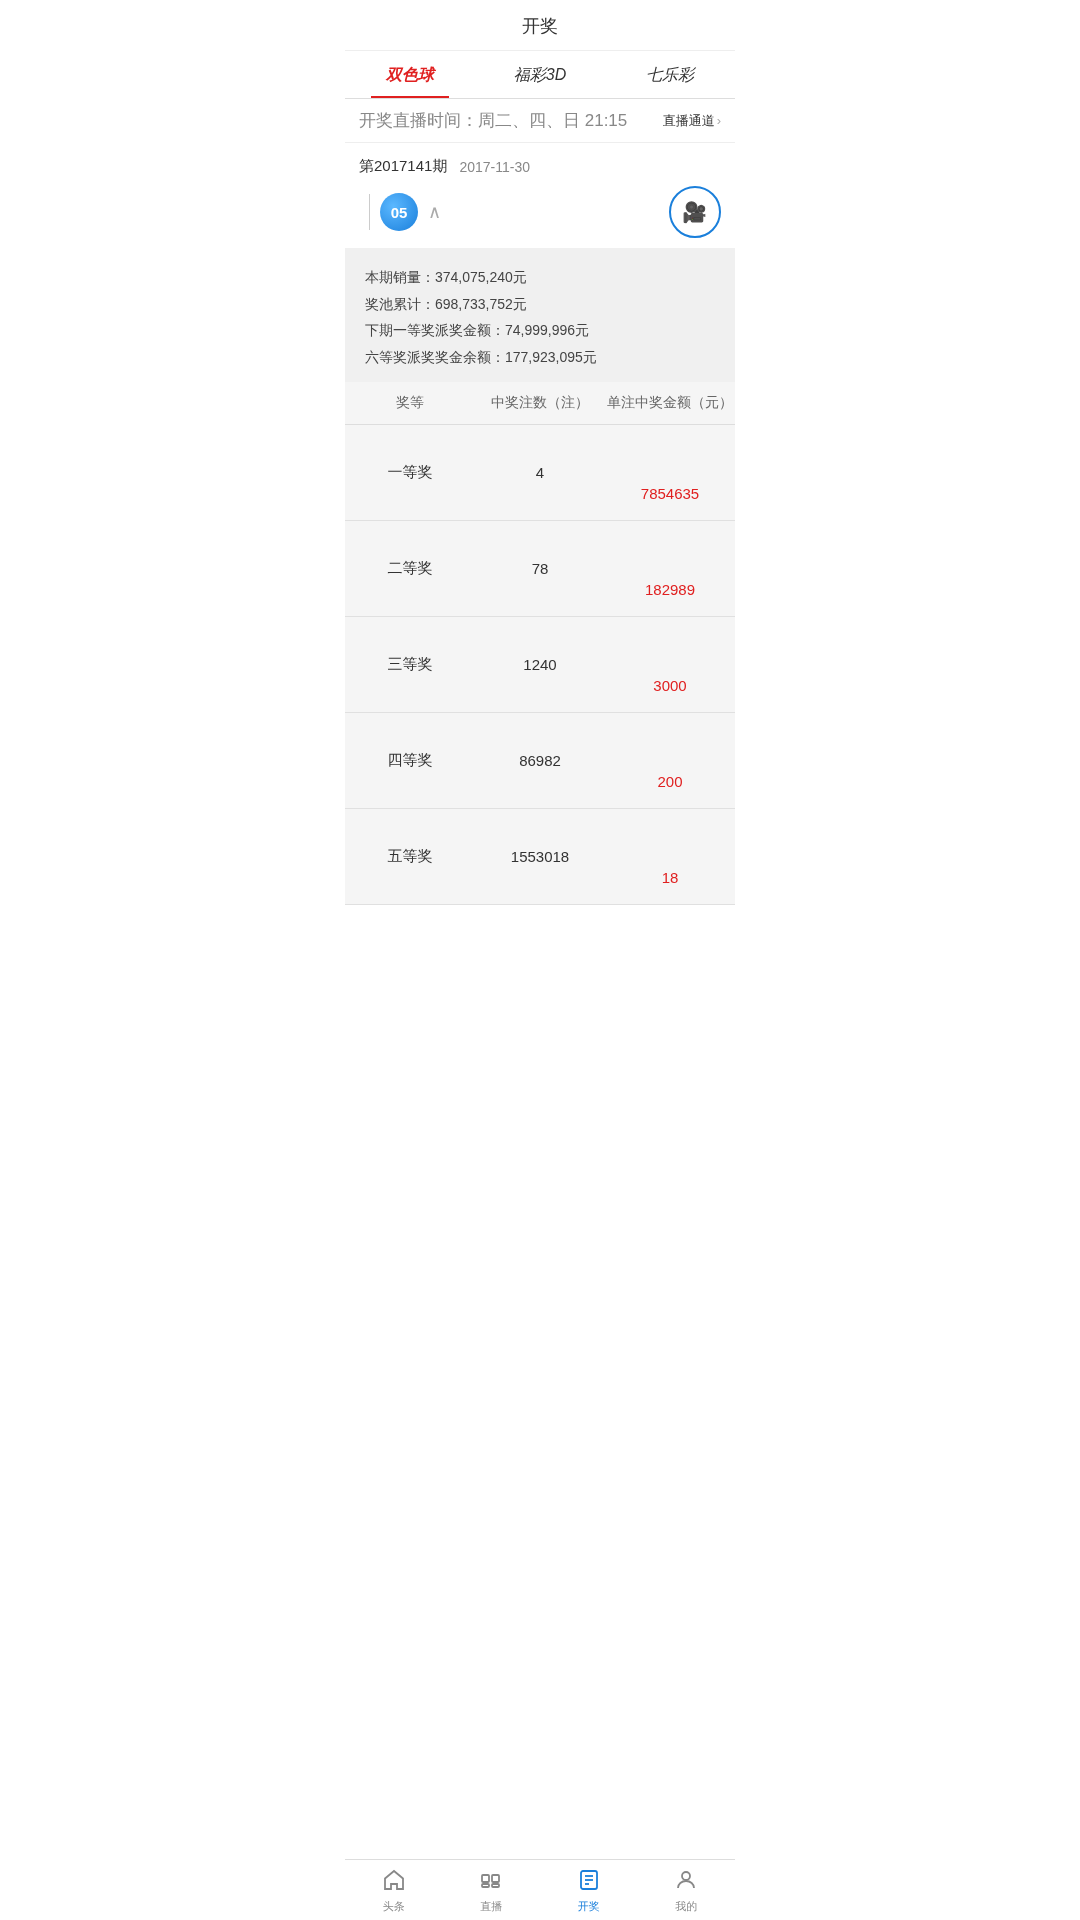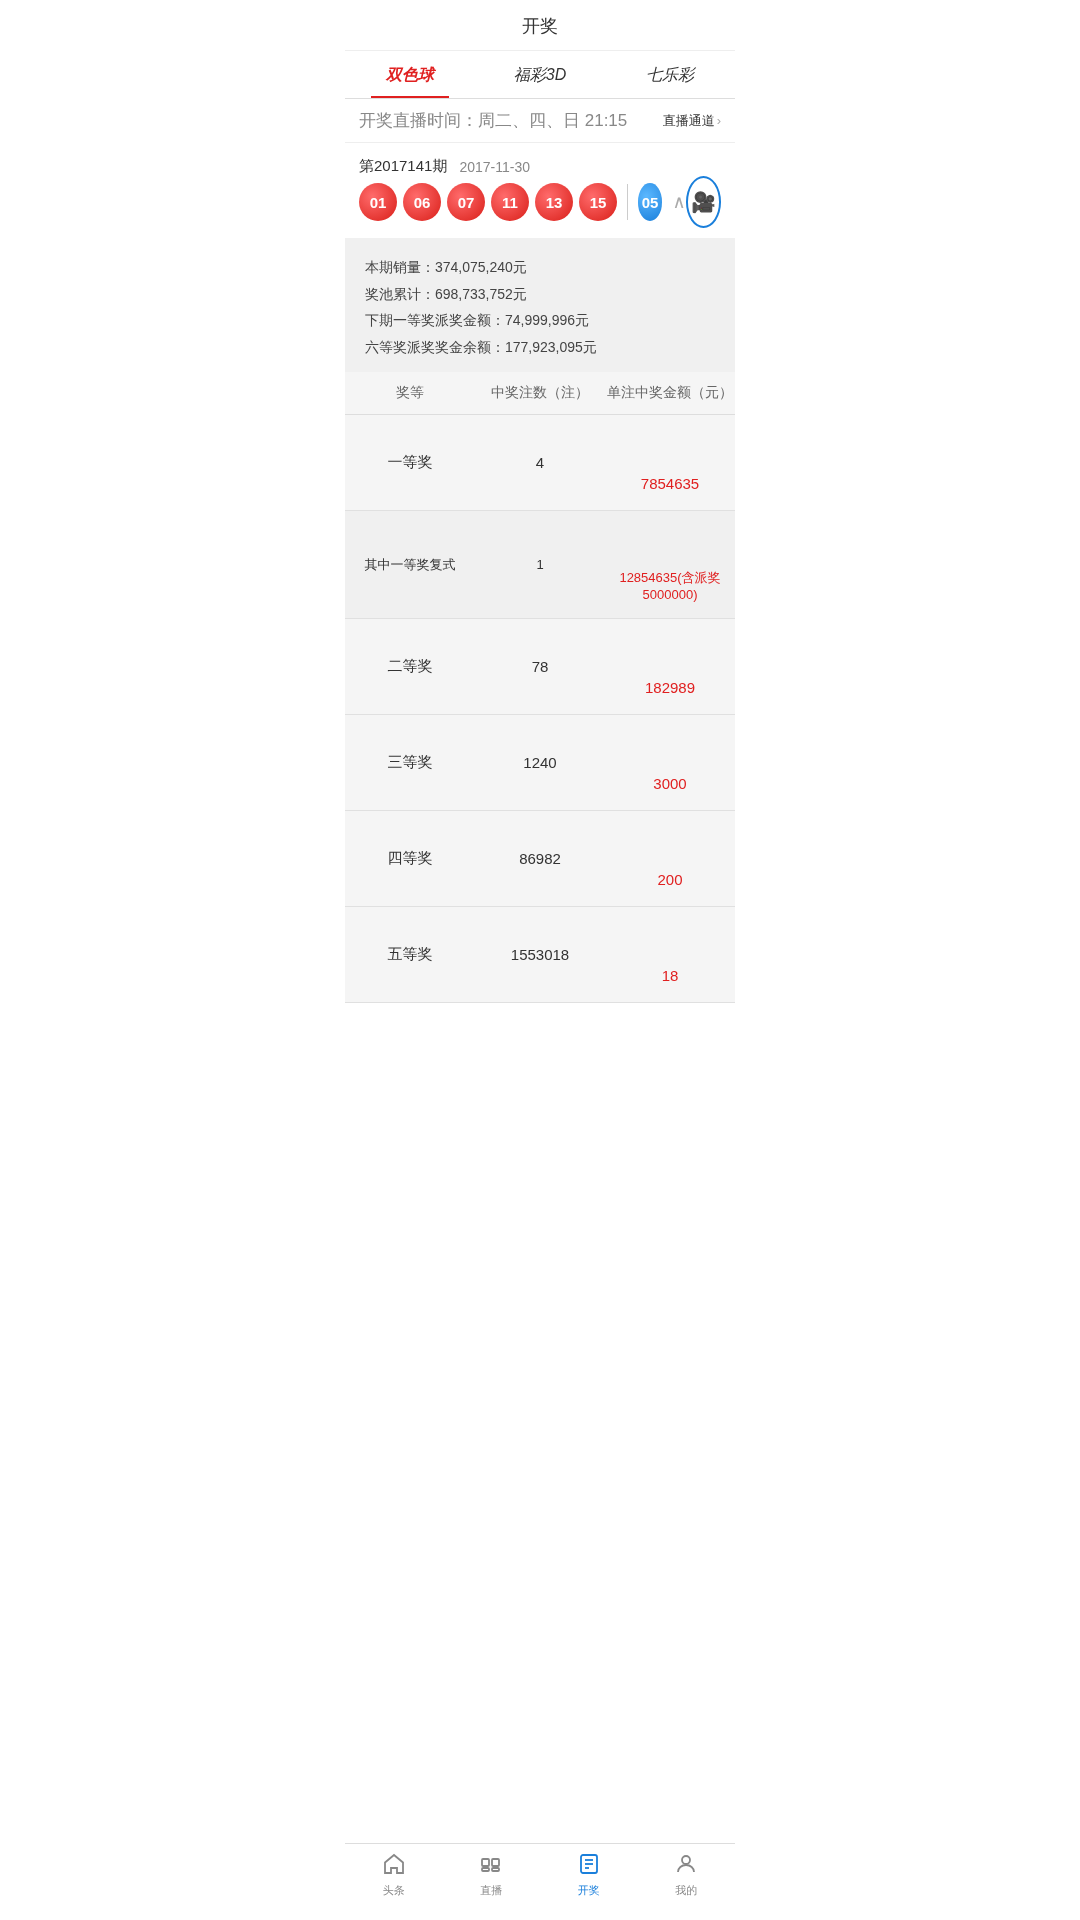--- a/index.html
+++ b/index.html
@@ -80,20 +80,21 @@
     }
 
     
     .issue-section {
       padding: 14px 14px 10px;
       background: #fff;
     }
     .issue-row {
       display: flex;
       align-items: center;
+      margin-bottom: 10px;
     }
     .issue-number {
       font-size: 15px;
       color: #333;
       font-weight: 500;
     }
     .issue-date {
       font-size: 14px;
       color: #888;
       margin-left: 12px;
@@ -200,21 +201,21 @@
       font-size: 15px;
       margin-top: 42px;
     }
     .prize-row .col.prize-amount.sub {
       font-size: 13px;
     }
 
     
     .bottom-nav {
       position: fixed;
-      bottom: 16px;
+      bottom: 0;
       left: 50%;
       transform: translateX(-50%);
       width: 390px;
       display: flex;
       border-top: 1px solid #ddd;
       background: #fff;
     }
     .nav-item {
       flex: 1;
       display: flex;
@@ -263,29 +264,20 @@
     <span class="chevron">›</span>
   </div>
 </div>
 
 <div class="issue-section">
   <div class="issue-row">
     <span class="issue-number">第2017141期</span>
     <span class="issue-date">2017-11-30</span>
   </div>
   <div class="balls-row">
-    <div class="red-balls">
-
-    <div class="ball red">01</div>
-        <div class="ball red">06</div>
-        <div class="ball red">07</div>
-        <div class="ball red">11</div>
-        <div class="ball red">13</div>
-        <div class="ball red">15</div>
-      </div>
     <div class="divider-line"></div>
     <div class="ball blue">05</div>
     <div class="expand-btn">∧</div>
     <div class="video-btn">
       <span>🎥</span>
     </div>
   </div>
 </div>
 
 <div class="stats-section">
@@ -299,25 +291,20 @@
   <div class="prize-table-header">
     <div class="col">奖等</div>
     <div class="col">中奖注数（注）</div>
     <div class="col">单注中奖金额（元）</div>
   </div>
   <div id="prize-rows-container">
       <div class="prize-row">
         <div class="col">一等奖</div>
         <div class="col">4</div>
         <div class="col prize-amount">7854635</div>
-      </div>
-      <div class="prize-row sub-row">
-        <div class="col" style="font-size: 13px;">其中一等奖复式</div>
-        <div class="col" style="font-size: 13px;">1</div>
-        <div class="col prize-amount sub">12854635(含派奖5000000)</div>
       </div>
       <div class="prize-row">
         <div class="col">二等奖</div>
         <div class="col">78</div>
         <div class="col prize-amount">182989</div>
       </div>
       <div class="prize-row">
         <div class="col">三等奖</div>
         <div class="col">1240</div>
         <div class="col prize-amount">3000</div>

